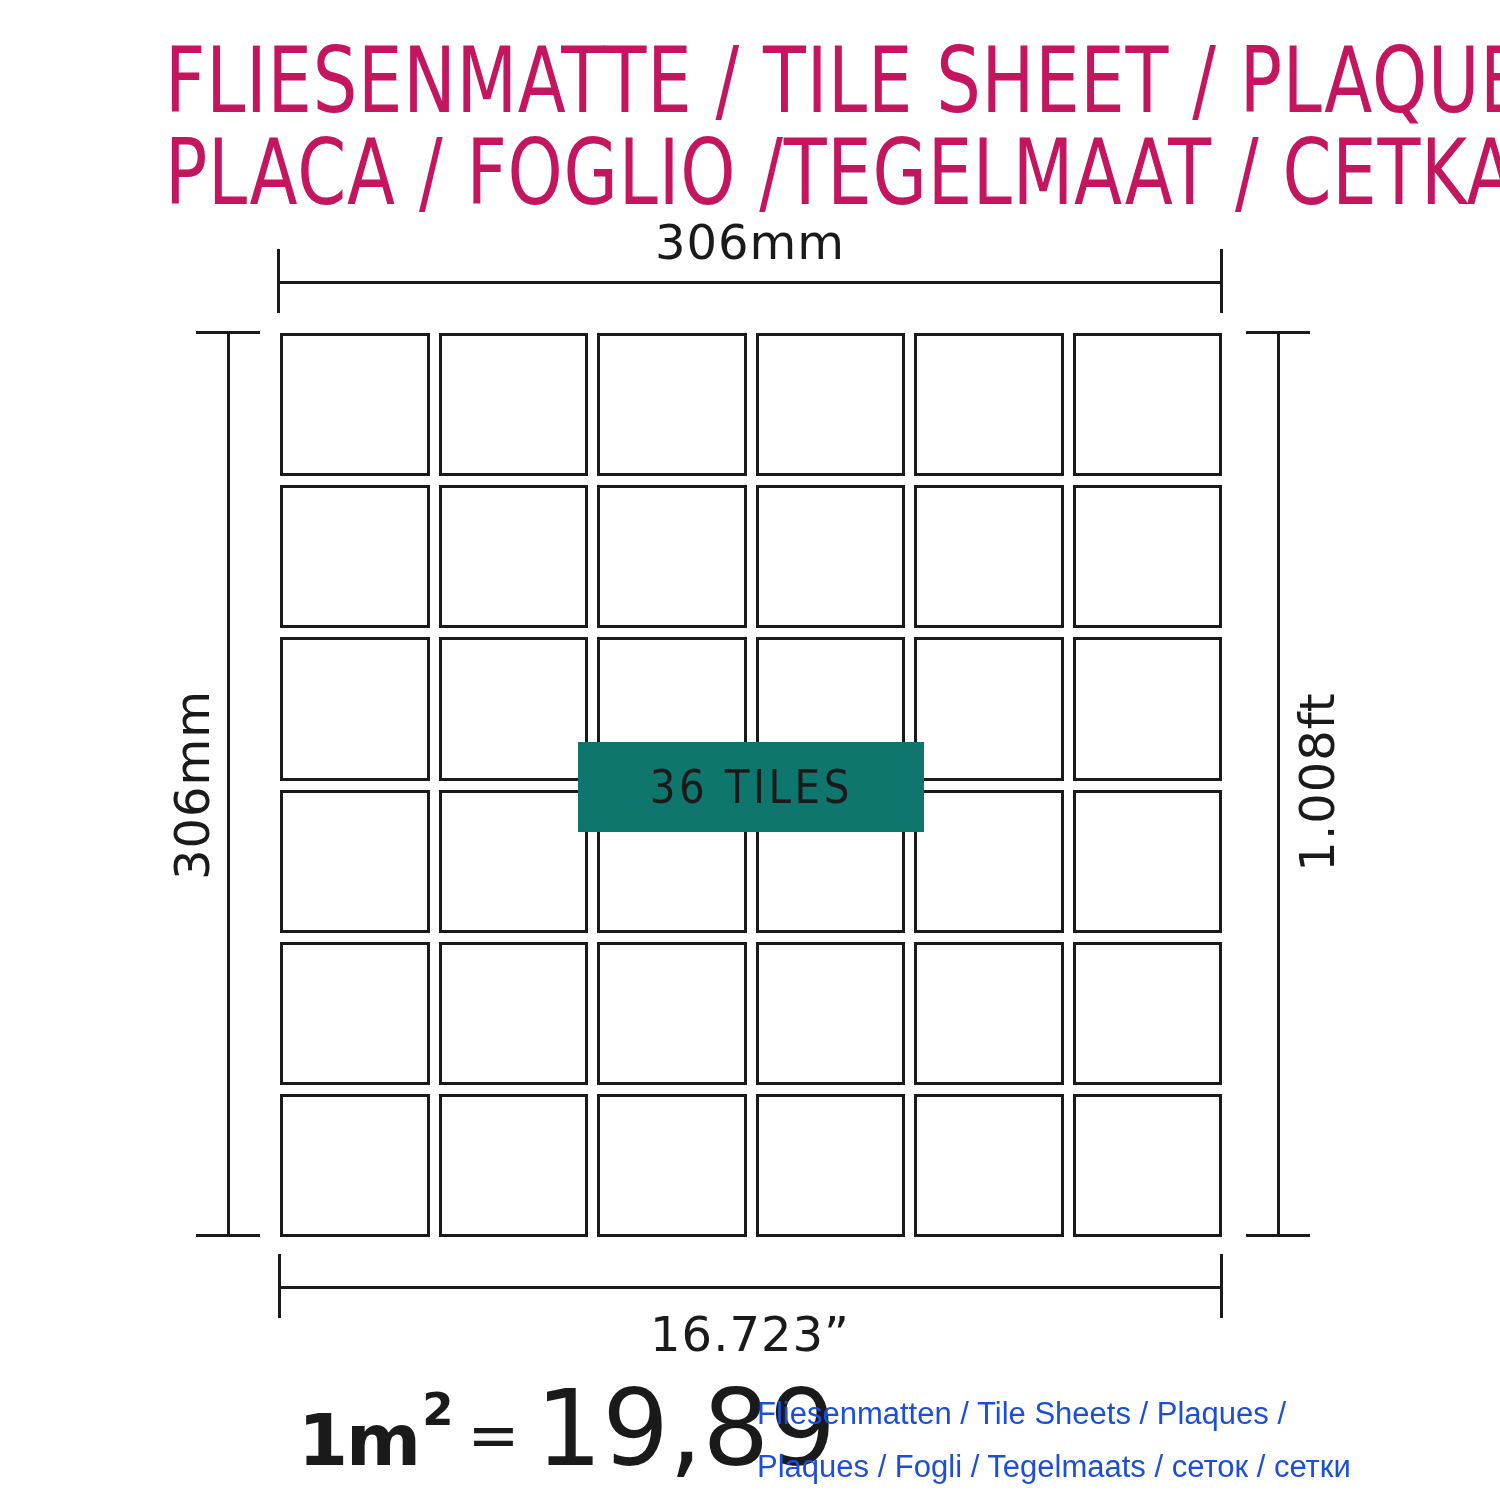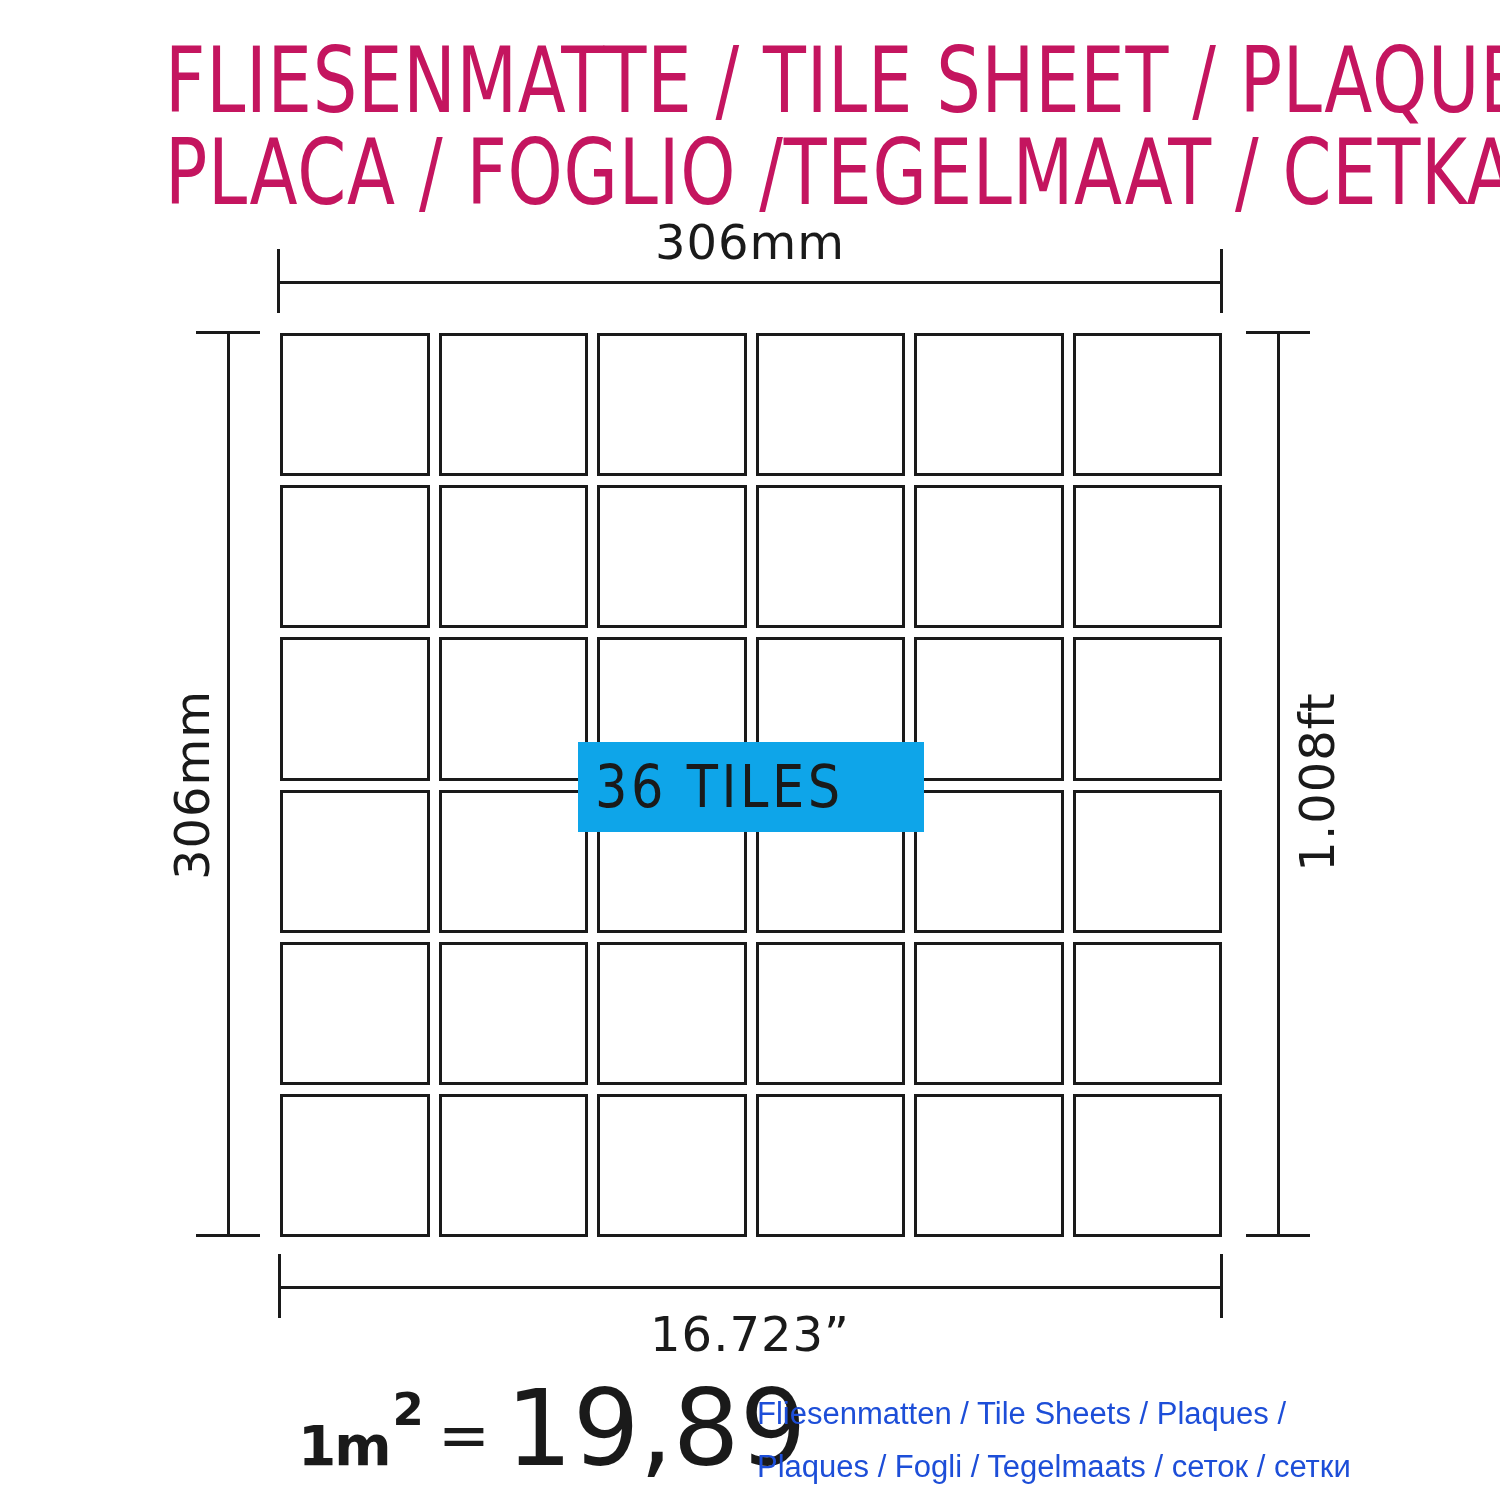--- a/index.html
+++ b/index.html
@@ -35,31 +35,31 @@
   
   #tile-grid{
     position:absolute;left:280px;top:333px;width:942px;height:904px;
     display:grid;grid-template-columns:repeat(6,1fr);grid-template-rows:repeat(6,1fr);
     gap:9px;box-sizing:border-box;
   }
   .tile{border:3px solid #1a1a1a;background:#ffffff;box-sizing:border-box;}
   
   #tiles-label{
     position:absolute;left:578px;top:742px;width:346px;height:90px;
-    background:#0ea5e9;display:flex;align-items:center;
-    font-size:58px;font-weight:400;letter-spacing:4px;white-space:nowrap;
+    background:#0f766e;display:flex;align-items:center;justify-content:center;
+    font-size:46px;font-weight:400;letter-spacing:4px;white-space:nowrap;
     transform:none;z-index:5;
   }
   #tiles-label span{display:inline-block;transform:scaleX(0.88);transform-origin:50% 50%;}
   
   #formula{
     position:absolute;left:298px;top:1368px;height:115px;
     display:flex;align-items:baseline;white-space:nowrap;
   }
-  #formula .lhs{font-size:55px;font-weight:700;letter-spacing:-2px;}
+  #formula .lhs{font-size:72px;font-weight:700;letter-spacing:-2px;}
   #formula .sup{font-size:45px;font-weight:700;position:relative;top:-40px;margin-left:3px;}
   #formula .eq{font-size:62px;font-weight:400;margin:0 16px 0 14px;position:relative;top:-8px;}
   #formula .val{font-size:105px;font-weight:400;letter-spacing:0;}
   #formula-units{
     position:absolute;left:757px;top:1387px;
     font-family:"Liberation Sans", sans-serif;
     font-size:31px;font-weight:400;line-height:1.72;color:#1d4ed8;
     white-space:nowrap;
   }
 </style>

